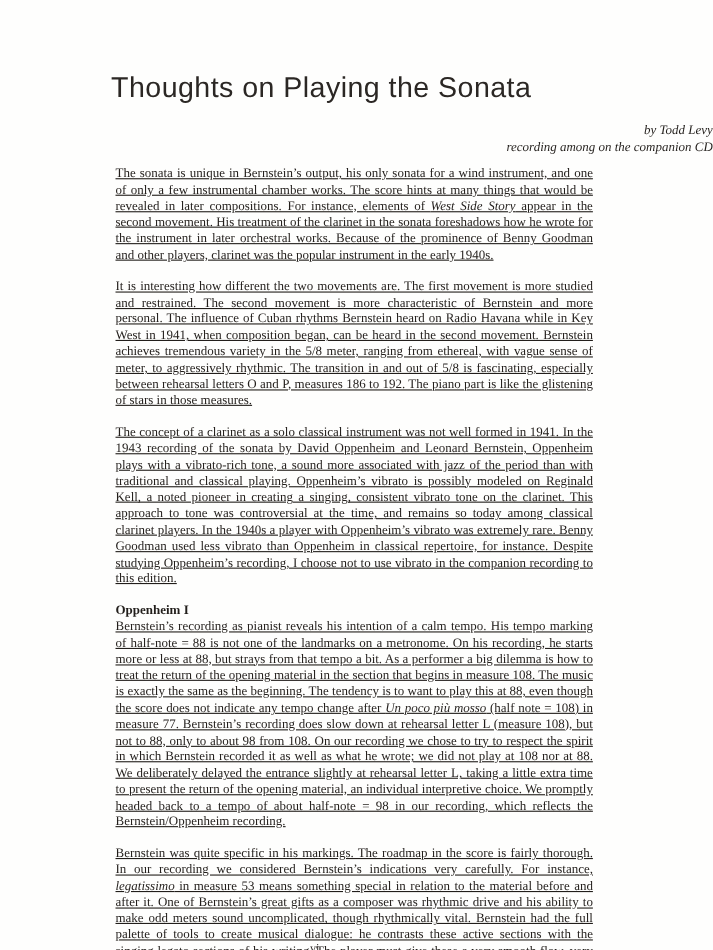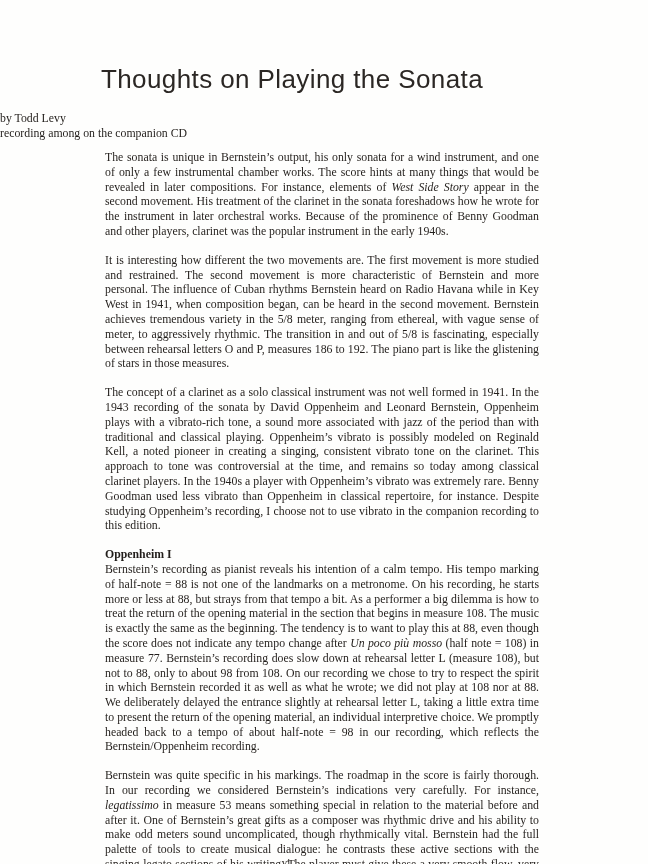--- a/index.html
+++ b/index.html
@@ -28,39 +28,41 @@
     font-weight: 400;
     font-size: 26px;
     letter-spacing: 0.4px;
     color: #2b2724;
   }
   .byline-block {
     position: absolute;
     top: 111px;
     left: 0;
     width: 648px;
-    text-align: left;
+    text-align: right;
     font-family: "Liberation Serif", serif;
     font-size: 11.8px;
     line-height: 15px;
     color: #221e1b;
+    font-style: italic;
   }
   .article {
     position: absolute;
     top: 150px;
     left: 105px;
     width: 434px;
     font-family: "Liberation Serif", serif;
     font-size: 11.8px;
     line-height: 14.8px;
     text-align: justify;
     color: #221e1b;
   }
   .article p {
     margin: 0 0 14px 0;
+    text-decoration: underline;
   }
   .article h2 {
     margin: 0;
     font-size: 11.8px;
     line-height: 14.8px;
     font-weight: bold;
     text-align: left;
   }
   .article em {
     font-style: italic;

